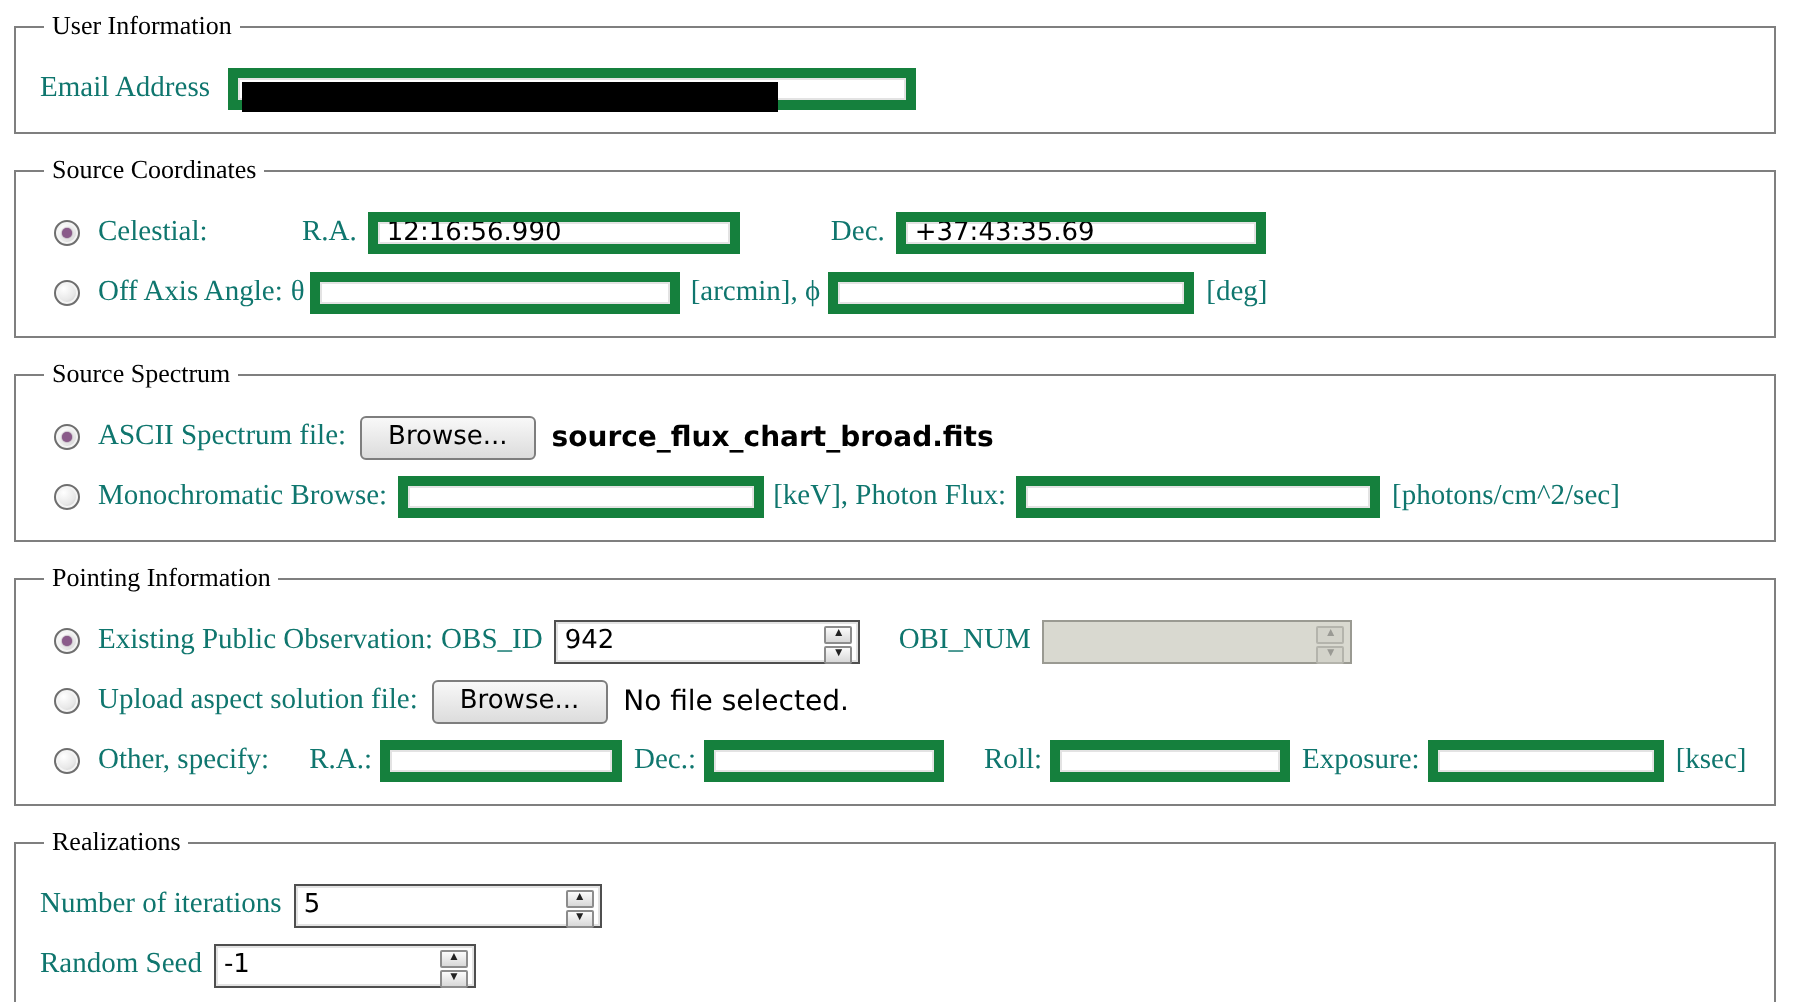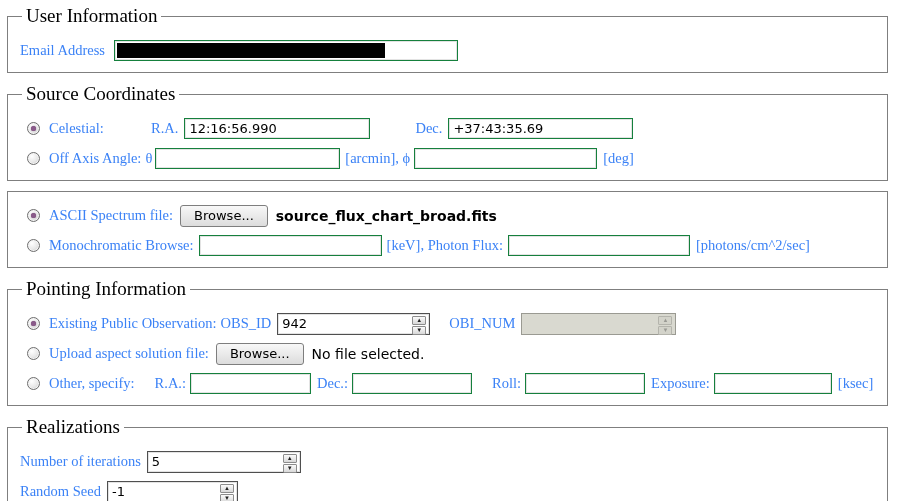--- a/index.html
+++ b/index.html
@@ -10,21 +10,21 @@
     font-size:14.5px; color:#000;
     padding-top:5px;
   }
   fieldset {
     border:1px solid #7f7f7f;
     margin:0 17px 10px 7px;
     padding:5px 12px 10px 12px;
     min-height:40px;
   }
   legend {
-    font-size:19px;
+    font-size:13px;
     padding:0 4px;
     margin-left:2px;
   }
   .row {
     display:flex;
     align-items:center;
     margin:7px 0 0 0;
     height:23px;
     white-space:nowrap;
   }
@@ -43,21 +43,21 @@
     content:"";
     position:absolute;
     left:3px; top:3px;
     width:5px; height:5px;
     border-radius:50%;
     background:#8a5a8a;
     box-shadow:0 0 1px #5e3a5e;
   }
   input[type="text"], .tbox {
     height:21px;
-    border:1px solid #15803d;
+    border:5px solid #15803d;
     box-shadow:0 0 0 1px #e3e3e3 inset;
     background:#fff;
     font-family:"DejaVu Sans","Liberation Sans",sans-serif;
     font-size:13px;
     padding:1px 4px;
     color:#000;
   }
   .spin {
     display:flex;
     align-items:stretch;
@@ -115,21 +115,21 @@
   .redactbox {
     position:relative;
     width:344px;
   }
   .redaction {
     position:absolute;
     left:2px; top:2px;
     width:268px; height:15px;
     background:#000;
   }
-  label, .lbl { color:#3b82f6; }
+  label, .lbl { color:#0f766e; }
 </style>
 </head>
 <body>
 
 <fieldset>
   <legend>User Information</legend>
   <div class="row norad">
     <span class="lbl">Email Address</span>
     <span class="tbox redactbox" style="margin-left:9px;">
       <span class="redaction"></span>
@@ -154,20 +154,21 @@
     <span class="lbl">Off Axis Angle:</span>
     <span class="lbl" style="margin-left:4px;">θ</span>
     <input type="text" style="width: 185px; margin-left: 3px;" value="">
     <span class="lbl" style="margin-left:5px;">[arcmin], ϕ</span>
     <input type="text" style="width: 183px; margin-left: 4px;" value="">
     <span class="lbl" style="margin-left:6px;">[deg]</span>
   </div>
 </fieldset>
 
 <fieldset>
+  <legend>Source Spectrum</legend>
 
   <div class="row">
     <span class="radio checked"></span>
     <span class="lbl">ASCII Spectrum file:</span>
     <button class="btn" style="margin-left:7px;">Browse...</button>
     <span class="sansnote" style="margin-left:8px;font-weight:bold;">source_flux_chart_broad.fits</span>
   </div>
 
   <div class="row">
     <span class="radio"></span>

